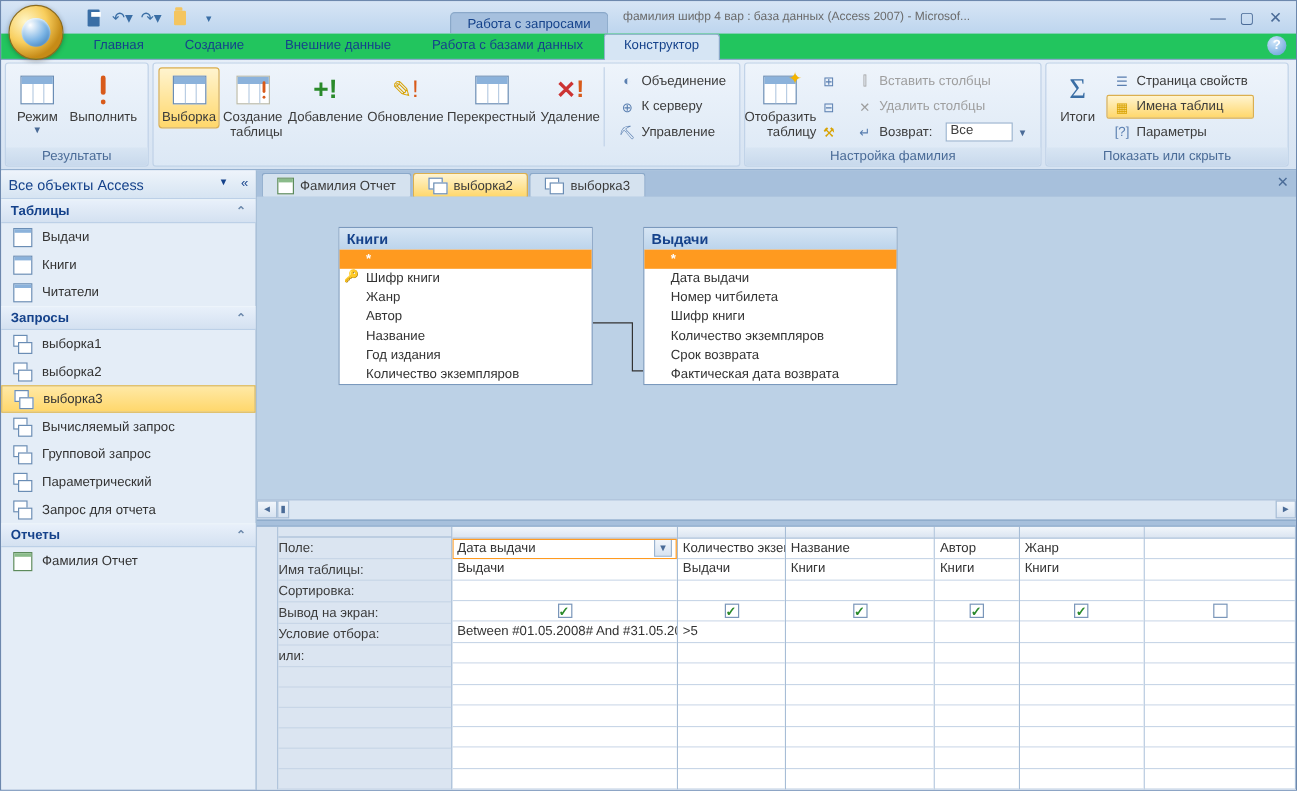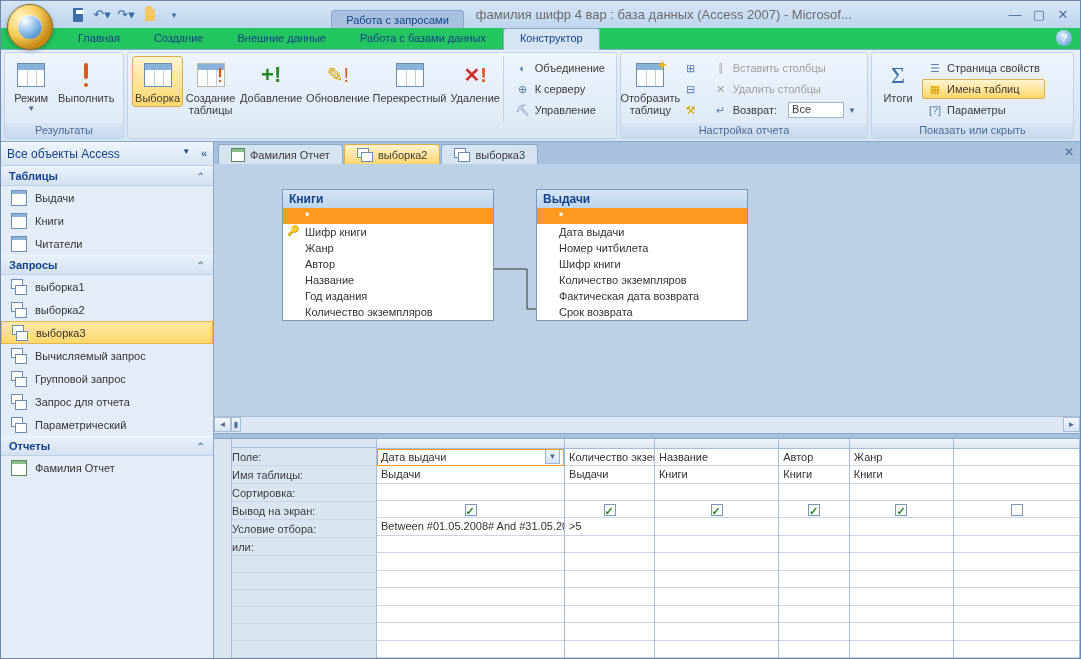--- a/index.html
+++ b/index.html
@@ -6,37 +6,37 @@
 *{box-sizing:border-box}
 .window{width:1081px;height:659px;display:flex;flex-direction:column;background:#bfd3ea;border:1px solid #6d88ad}
 
 .titlebar{height:27px;background:linear-gradient(#d7e5f5,#bdd5ee);display:flex;align-items:center;position:relative}
 .orb{width:46px;height:46px;border-radius:50%;background:radial-gradient(circle at 30% 30%,#fff6c8,#f8ce5d 40%,#c68b17 70%);border:1px solid #8a6b1f;margin:4px 6px -20px 6px;position:relative;z-index:30;box-shadow:0 1px 4px rgba(0,0,0,.3)}
 .orb span{position:absolute;inset:10px;border-radius:50%;background:radial-gradient(circle at 30% 25%,#fff,#7ab3e4 55%,#2a6cac);box-shadow:inset 0 1px 2px rgba(255,255,255,.8)}
 .qat{display:flex;gap:2px;margin-left:8px;align-items:center}
 .qat button{width:22px;height:22px;border:0;background:transparent;display:flex;align-items:center;justify-content:center;cursor:pointer;border-radius:3px}
 .title-context{margin-left:auto;height:100%;display:flex;align-items:flex-end}
 .context-tab{background:#a6c0de;border:1px solid #8aa8c9;border-bottom:none;padding:3px 14px 2px;border-radius:4px 4px 0 0;color:#15428b;font-size:11px}
-.title-text{margin-left:12px;margin-right:auto;color:#6b6b6b;font-size:13px;display:flex;align-items:center;gap:4px}
+.title-text{margin-left:12px;margin-right:auto;color:#6b6b6b;font-size:10px;display:flex;align-items:center;gap:4px}
 .winbtns{display:flex;gap:6px;margin-right:8px;margin-left:8px}
 .winbtns div{width:18px;height:16px;color:#4a6b97;font-size:13px;display:flex;align-items:center;justify-content:center;cursor:pointer}
 
 .ribtabs{height:22px;display:flex;padding-left:60px;background:#22c55e;border-bottom:1px solid #8aa8c9;position:relative}
 .ribtab{padding:3px 16px 0;color:#15428b;cursor:pointer;border:1px solid transparent;border-bottom:none}
 .ribtab.context{background:#d6e5f4;border-color:#8aa8c9;border-radius:3px 3px 0 0;margin-bottom:-1px}
 .help-icon{position:absolute;right:8px;top:2px;width:16px;height:16px;border-radius:50%;background:radial-gradient(circle at 35% 30%,#cfe6fb,#5c9bd6);color:#fff;font-weight:bold;font-size:11px;display:flex;align-items:center;justify-content:center;cursor:pointer}
 
 .ribbon{height:92px;background:linear-gradient(#e6eef8,#d6e3f2);border-bottom:1px solid #8aa8c9;display:flex;padding:2px 3px}
 .group{border:1px solid #c1d3e8;border-radius:3px;background:linear-gradient(#eef4fb,#dce8f5);margin-right:3px;display:flex;flex-direction:column;position:relative}
 .group-body{flex:1;display:flex;align-items:flex-start;padding:3px 4px 0}
 .group-label{height:15px;line-height:14px;text-align:center;color:#4a6b97;font-size:11px;background:linear-gradient(#d8e5f3,#c8d9ec);border-radius:0 0 3px 3px}
 .bigbtn{display:flex;flex-direction:column;align-items:center;padding:2px 5px;cursor:pointer;border:1px solid transparent;border-radius:3px;min-width:44px}
 .bigbtn:hover,.bigbtn.active{background:linear-gradient(#fff4cf,#ffd76b);border-color:#dbaf4f}
 .bigbtn .ic{width:32px;height:32px;margin-bottom:1px;display:flex;align-items:center;justify-content:center}
-.bigbtn .lbl{font-size:11px;color:#3b3b3b;text-align:center;line-height:12px}
+.bigbtn .lbl{font-size:11px;color:#3b3b3b;text-align:right;line-height:12px}
 .smallbtn{display:flex;align-items:center;gap:4px;padding:1px 4px;cursor:pointer;font-size:11px;color:#3b3b3b;border:1px solid transparent;border-radius:2px;white-space:nowrap;height:20px}
 .smallbtn.active{background:linear-gradient(#fff4cf,#ffd76b);border-color:#dbaf4f}
 .smallbtn .ic{width:16px;height:16px;display:flex;align-items:center;justify-content:center}
 .vstack{display:flex;flex-direction:column;gap:1px;padding:2px 2px}
 
 .body{flex:1;display:flex;min-height:0}
 
 .nav{width:213px;background:#e4edf7;border-right:1px solid #8aa8c9;display:flex;flex-direction:column}
 .nav-head{height:24px;background:linear-gradient(#eef4fb,#d6e4f2);border-bottom:1px solid #bcd0e7;display:flex;align-items:center;padding:0 6px;color:#15428b;font-size:12px}
 .nav-head .dd{margin-left:auto;display:flex;gap:2px}
@@ -237,21 +237,21 @@
               <span class="ic">⫿</span>
               <span>Вставить столбцы</span>
             </div>
           <div class="smallbtn" style="color:#9e9e9e">
               <span class="ic">✕</span>
               <span>Удалить столбцы</span>
             </div>
           <div class="smallbtn"><span class="ic" style="color:#5a7fb0">↵</span><span>Возврат:</span>&nbsp;<span style="display:inline-block;width:56px;height:16px;border:1px solid #9bb4d0;background:#fff;padding:0 3px">Все</span><span style="font-size:8px;color:#4a6b97">▼</span></div>
         </div>
       </div>
-      <div class="group-label">Настройка отчета</div>
+      <div class="group-label">Настройка фамилия</div>
     </div>
 
     <div class="group" style="flex:1">
       <div class="group-body">
         <div class="bigbtn">
           <div class="ic" style="font-size:24px;color:#3a6ea5;font-family:serif">Σ</div>
           <div class="lbl">Итоги</div>
         </div>
         <div class="vstack">
           <div class="smallbtn">
@@ -317,25 +317,25 @@
           <div class="nav-item">
             <span class="ic i-qry"></span>
             <span>Вычисляемый запрос</span>
           </div>
           <div class="nav-item">
             <span class="ic i-qry"></span>
             <span>Групповой запрос</span>
           </div>
           <div class="nav-item">
             <span class="ic i-qry"></span>
+            <span>Параметрический</span>
+          </div>
+          <div class="nav-item">
+            <span class="ic i-qry"></span>
             <span>Запрос для отчета</span>
-          </div>
-          <div class="nav-item">
-            <span class="ic i-qry"></span>
-            <span>Параметрический</span>
           </div>
         </div>
       <div class="nav-cat">
           <span>Отчеты</span>
           <span class="chev">⌃</span>
         </div>
       <div id="nav-reports">
           <div class="nav-item">
             <span class="ic i-rpt"></span>
             <span>Фамилия Отчет</span>
@@ -380,22 +380,22 @@
               </div>
           </div>
           <div class="fieldlist" style="left:322px;top:25px">
             <div class="hd">Выдачи</div>
             <div id="fl-issues">
                 <div class="row star">*</div>
                 <div class="row">Дата выдачи</div>
                 <div class="row">Номер читбилета</div>
                 <div class="row">Шифр книги</div>
                 <div class="row">Количество экземпляров</div>
+                <div class="row">Срок возврата</div>
                 <div class="row">Фактическая дата возврата</div>
-                <div class="row">Срок возврата</div>
               </div>
           </div>
         </div>
         <div class="hscroll">
           <div class="btn">◄</div>
           <div class="btn" style="width:10px">▮</div>
           <div style="flex:1"></div>
           <div class="btn">►</div>
         </div>
         <div class="splitter"></div>

